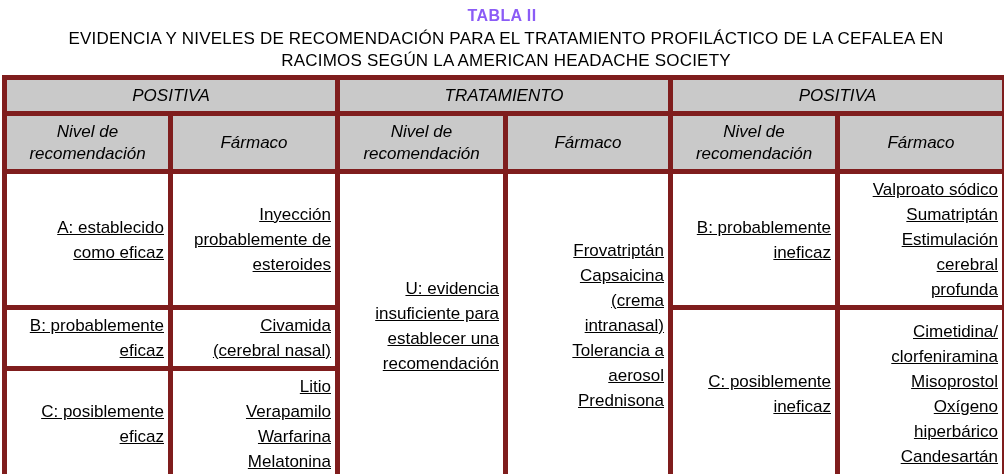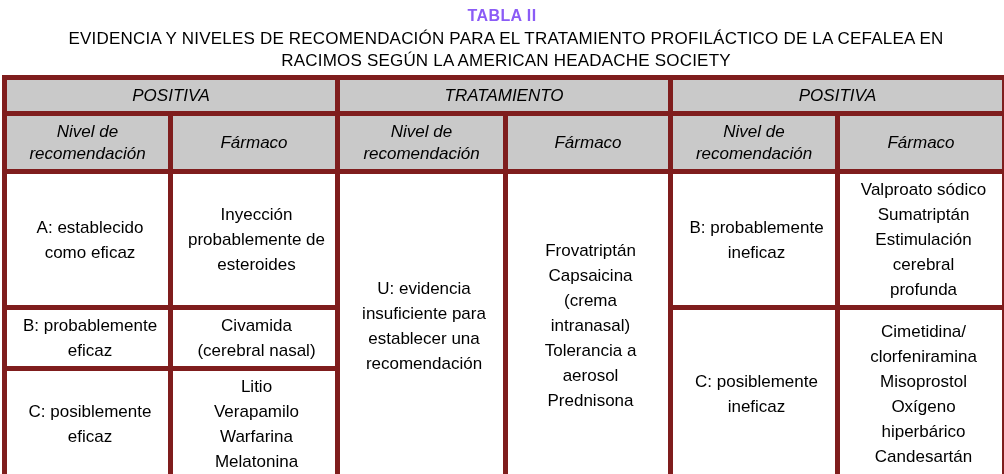--- a/index.html
+++ b/index.html
@@ -46,23 +46,24 @@
     font-size: 17px;
     text-align: center;
     vertical-align: middle;
     line-height: 22px;
     padding: 2px 4px;
   }
   .evidence td {
     font-size: 17px;
     line-height: 25px;
     vertical-align: middle;
-    text-align: center;
+    text-align: right;
     padding: 3px 4px 3px 9px;
     background: #ffffff;
+    text-decoration: underline;
   }
   .evidence .group-sep { border-left-width: 2px; }
   tr.group-row th { height: 27px; }
   tr.sub-row th { height: 49px; }
   tr.r1 td { height: 117px; }
   tr.r2 td { height: 47px; }
   tr.r3 td { height: 93px; }
   .footnote {
     margin: 8px 0 0 4px;
     font-size: 17px;

